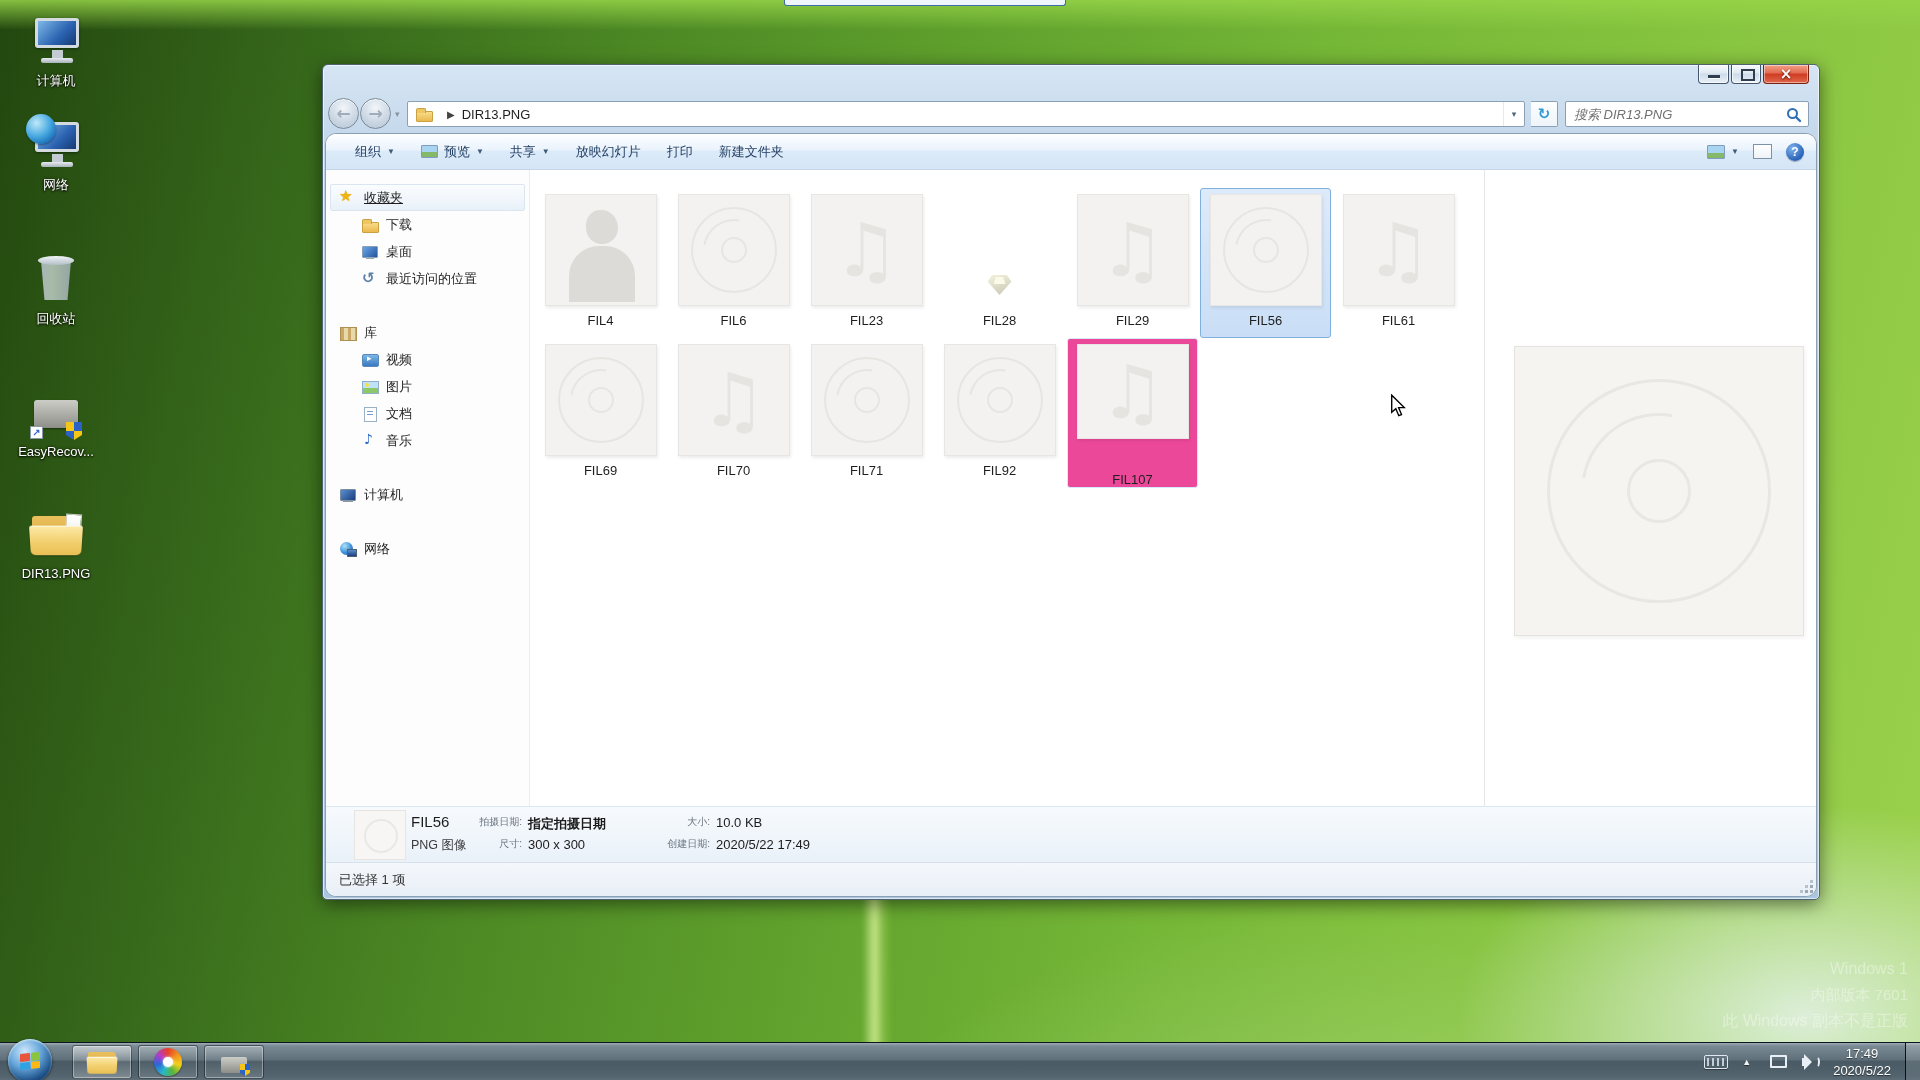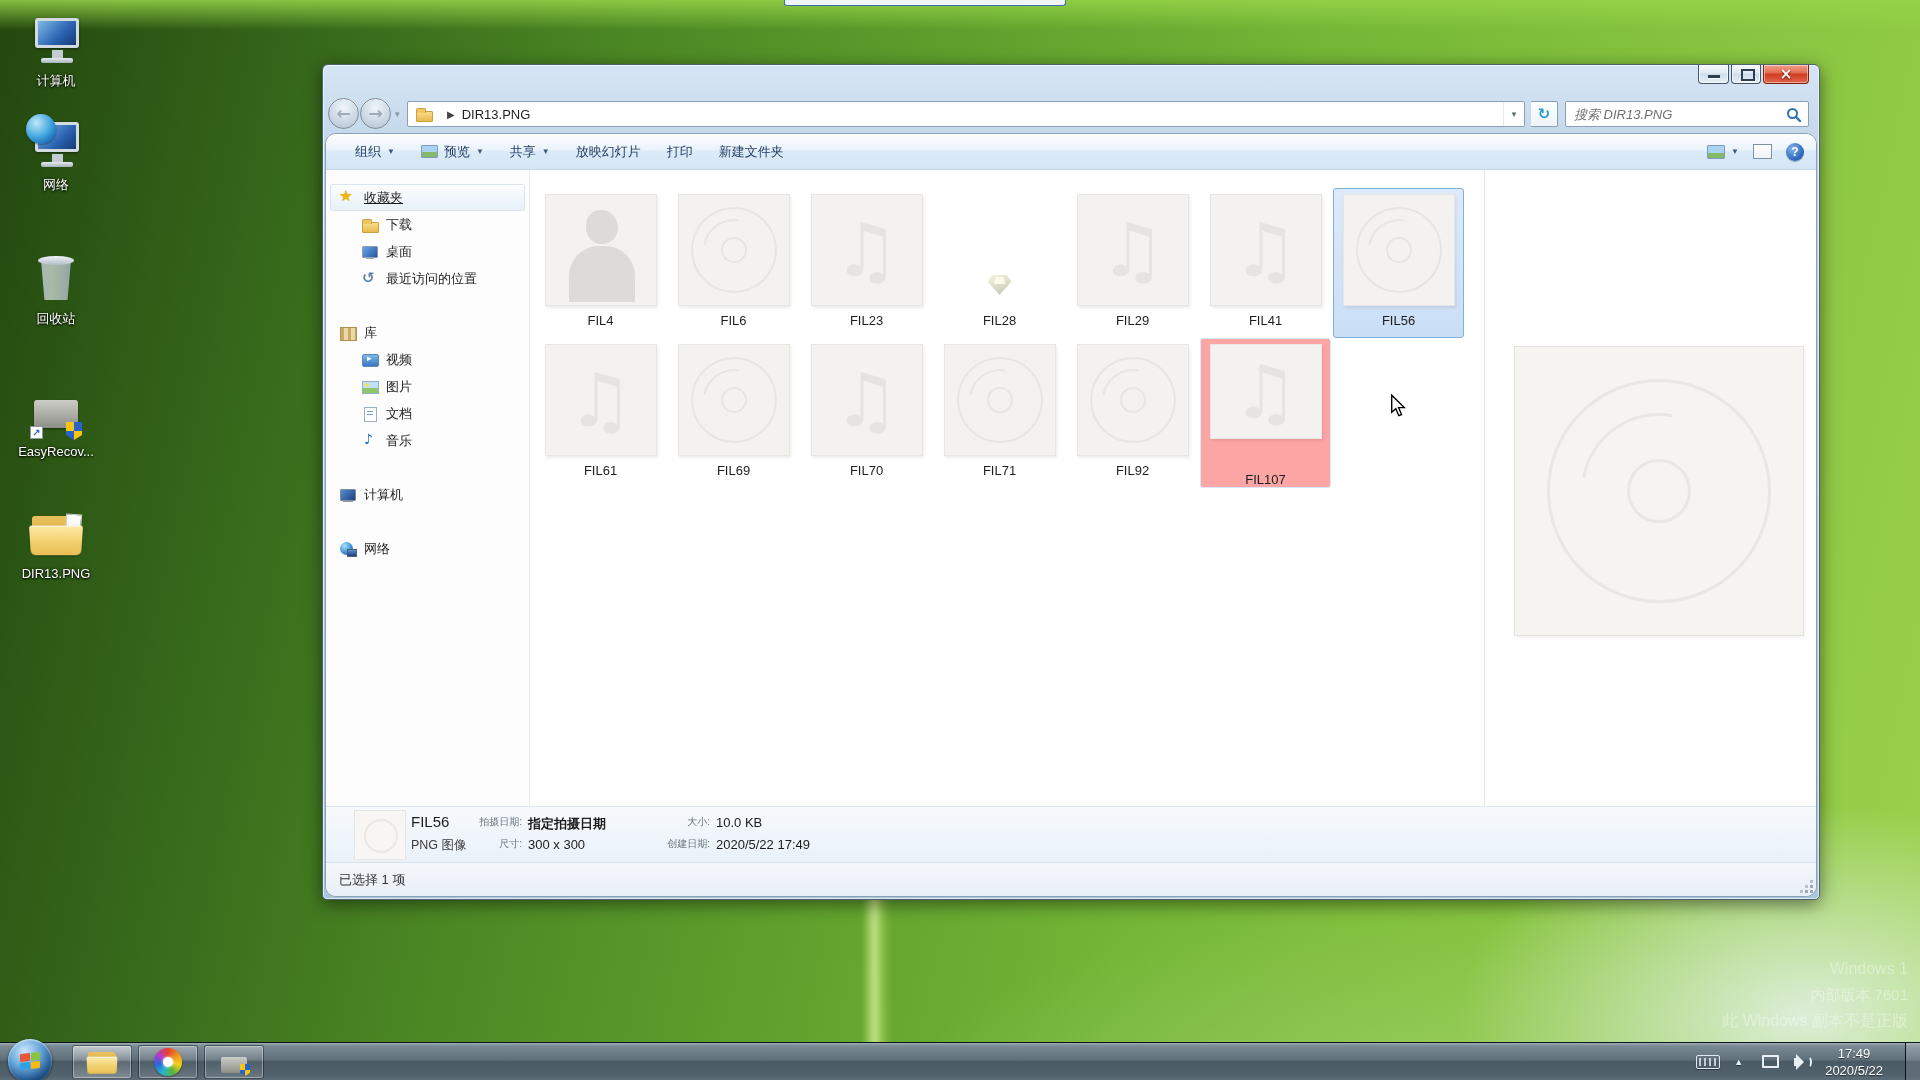--- a/index.html
+++ b/index.html
@@ -143,21 +143,21 @@
   .sico.computer2::before{left:1px;top:2px;width:14px;height:10px;background:linear-gradient(135deg,#5a8fd0,#1c3f80);border:1px solid #7a8ca0;border-radius:1px;}
   .sico.computer2::after{left:4px;top:13px;width:10px;height:2px;background:#8a98a6;}
   .sico.network2::before{left:1px;top:1px;width:13px;height:13px;border-radius:50%;background:radial-gradient(circle at 35% 30%,#aee0f8,#3a90d8 55%,#1a60a8);}
   .sico.network2::after{right:0;bottom:0;width:8px;height:6px;background:linear-gradient(#5a8fd0,#1c3f80);border:1px solid #51606e;}
 
   
   .files-grid{position:absolute;left:208px;top:18px;display:grid;grid-template-columns:repeat(7,133px);grid-auto-rows:150px;}
   .cell{width:131px;margin:0 1px;padding-top:5px;border:1px solid transparent;border-radius:3px;
     display:flex;flex-direction:column;align-items:center;cursor:default;}
   .cell.selected{background:linear-gradient(#ddeafa,#c9def6);border-color:#7fb0de;}
-  .cell.hover{background:#fca5a5;border-color:#d7e9f9;gap:26px;}
+  .cell.hover{background:#ec4899;border-color:#d7e9f9;gap:26px;}
   .tilewrap{width:112px;height:112px;display:flex;align-items:center;justify-content:center;position:relative;
     background:#f3f2f0;border:1px solid #e7e6e3;box-shadow:1px 2px 3px rgba(0,0,0,.08);}
   .cell.small .tilewrap{background:transparent;border-color:transparent;box-shadow:none;align-items:flex-end;padding-bottom:10px;}
   .flabel{margin-top:7px;font-size:13px;color:#1e1e1e;}
   
   .glyph{position:relative;display:block;}
   .glyph i{position:absolute;display:block;}
   .glyph.disc{width:86px;height:86px;border:2px solid #e7e5e1;border-radius:50%;}
   .glyph.disc::after{content:"";position:absolute;left:50%;top:50%;width:22px;height:22px;margin:-13px 0 0 -13px;border:2px solid #e7e5e1;border-radius:50%;}
   .glyph.disc::before{content:"";position:absolute;left:50%;top:50%;width:58px;height:58px;margin:-31px 0 0 -31px;border:2px solid transparent;border-top-color:#e7e5e1;border-radius:50%;transform:rotate(-35deg);}
@@ -233,21 +233,21 @@
   .tray-kbd::after{content:"";position:absolute;left:2px;top:2px;right:2px;bottom:2px;
     background:repeating-linear-gradient(90deg,rgba(223,232,240,.8) 0 2px,transparent 2px 5px);}
   .tray-arrow{font-size:9px;color:#eef4f8;margin-right:16px;text-shadow:0 1px 1px rgba(0,0,0,.5);cursor:pointer;}
   .tray-net{position:relative;width:20px;height:18px;margin-right:14px;cursor:pointer;}
   .tray-net::before{content:"";position:absolute;left:3px;top:2px;width:13px;height:9px;border:2px solid #e8eff5;border-radius:1px;}
   .tray-net::after{content:"";position:absolute;left:7px;top:13px;width:7px;height:2px;background:#e8eff5;box-shadow:-3px-0px #e8eff5;}
   .tray-spk{position:relative;width:20px;height:18px;margin-right:12px;cursor:pointer;}
   .tray-spk::before{content:"";position:absolute;left:1px;top:5px;width:5px;height:8px;background:#e8eff5;}
   .tray-spk::after{content:"";position:absolute;left:3px;top:1px;border-left:8px solid #e8eff5;border-top:8px solid transparent;border-bottom:8px solid transparent;transform:none;}
   .tray-spk .wave{position:absolute;left:12px;top:3px;width:7px;height:12px;border:2px solid transparent;border-right-color:#e8eff5;border-radius:50%;}
-  .tray-clock{color:#fff;font-size:13px;line-height:17px;text-align:center;margin-right:22px;text-shadow:0 1px 1px rgba(0,0,0,.55);cursor:default;}
+  .tray-clock{color:#fff;font-size:13px;line-height:17px;text-align:center;margin-right:14px;text-shadow:0 1px 1px rgba(0,0,0,.55);cursor:default;}
   .show-desktop{width:15px;height:38px;border-left:1px solid #0a1219;background:linear-gradient(rgba(255,255,255,.18),rgba(255,255,255,.04));cursor:pointer;}
 
   
   .cursor{position:absolute;left:1390px;top:394px;z-index:60;}
 </style>
 </head>
 <body>
 
 <div class="screen">
   <div class="stem"></div>
@@ -489,28 +489,20 @@
 
             <div class="cell">
               <div class="tilewrap">
                 <span class="glyph music">
                   <i class="g1"></i>
                 </span>
               </div>
               <div class="flabel">FIL29</div>
             </div>
 
-            <div class="cell">
-              <div class="tilewrap">
-                <span class="glyph music">
-                  <i class="g1"></i>
-                </span>
-              </div>
-              <div class="flabel">FIL41</div>
-            </div>
 
             <div class="cell selected">
               <div class="tilewrap">
                 <span class="glyph disc">
                   <i class="g1"></i>
                 </span>
               </div>
               <div class="flabel">FIL56</div>
             </div>
 

